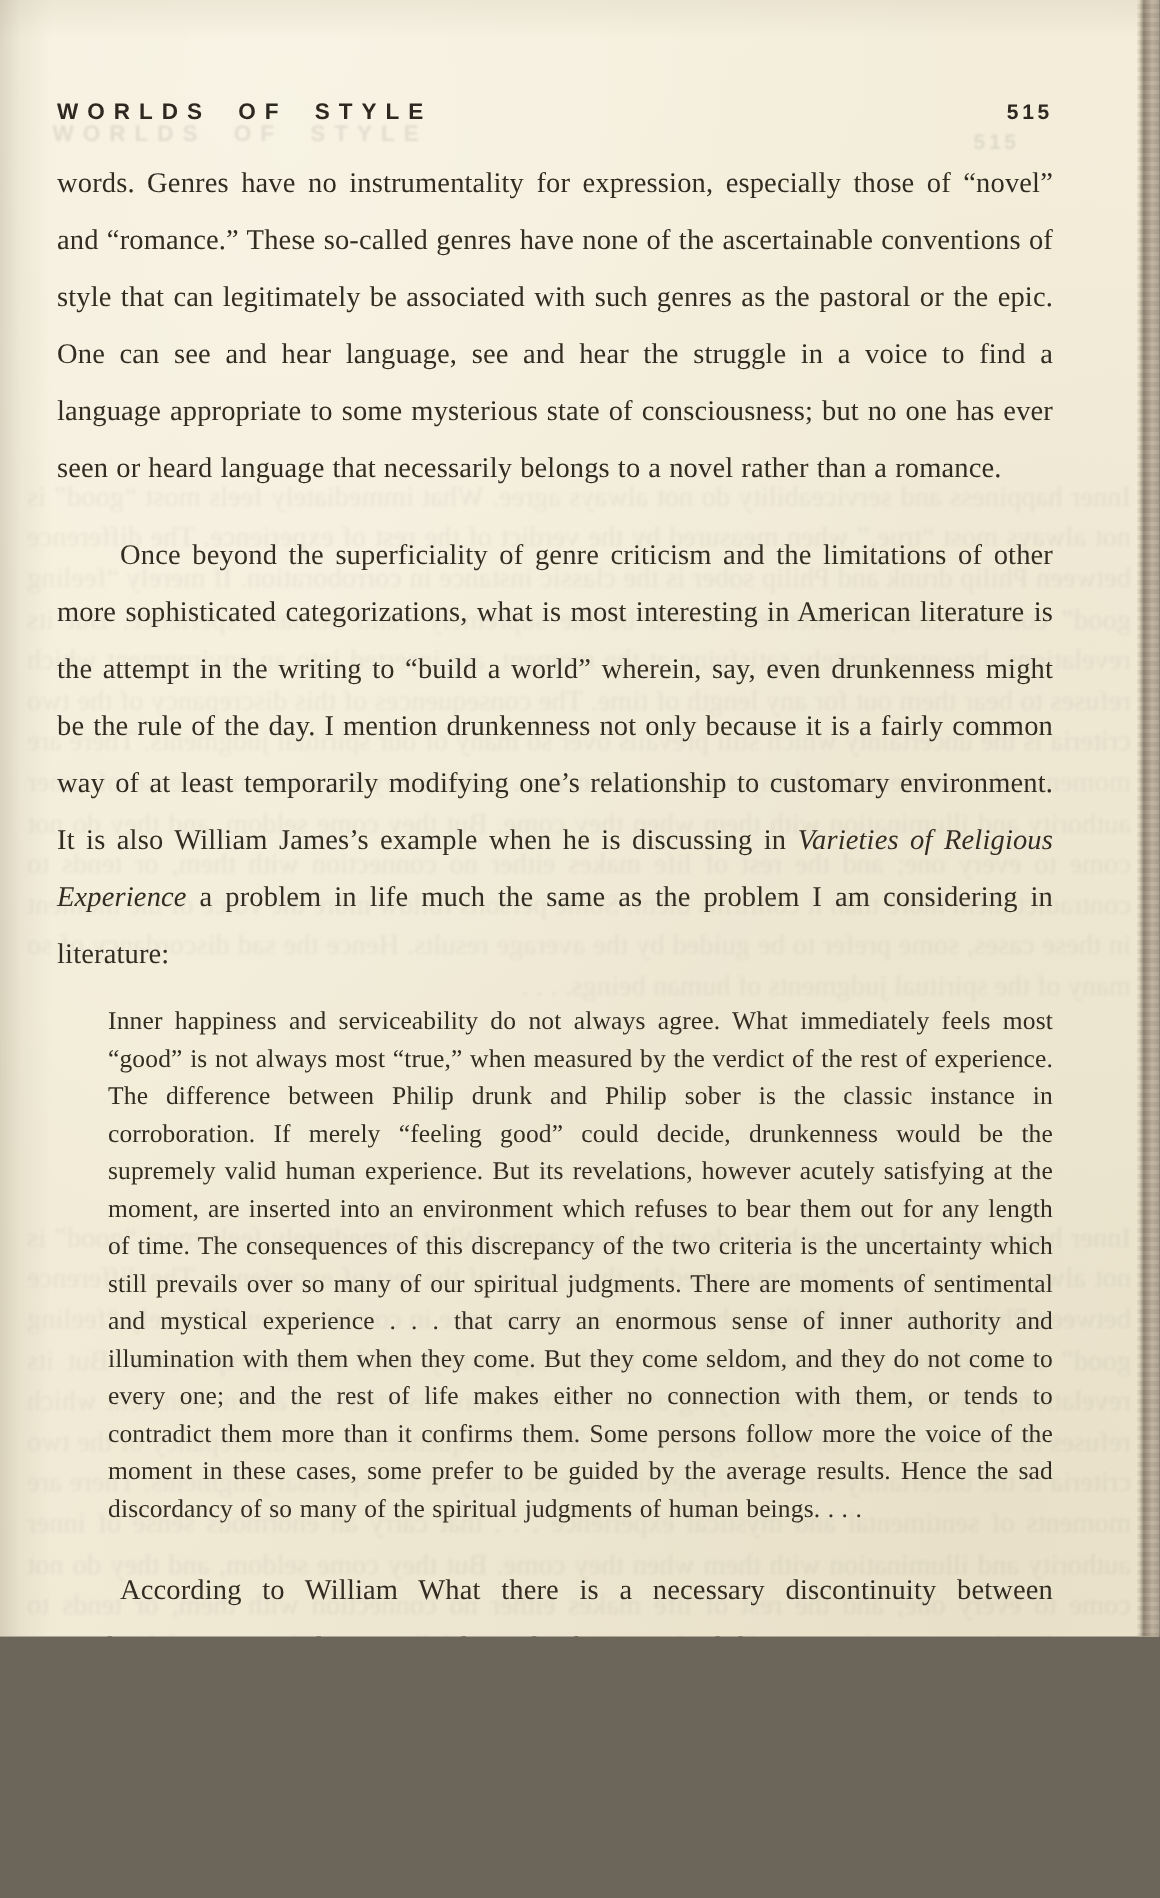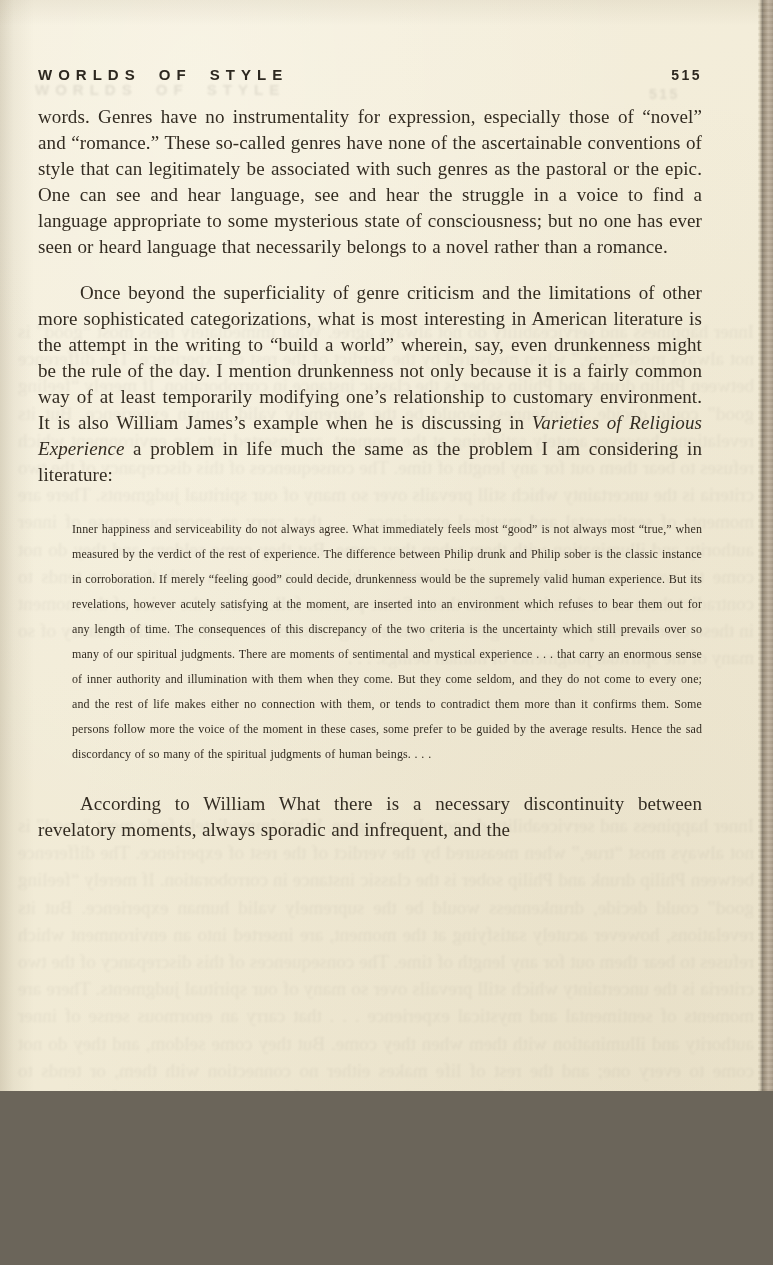--- a/index.html
+++ b/index.html
@@ -30,28 +30,28 @@
   .ghost {
     position: absolute; font-family: "Liberation Sans", sans-serif; font-weight: bold;
     color: #5a5348; opacity: 0.13; filter: blur(0.8px); pointer-events: none;
   }
   .ghost-title  { left: 35px; top: 81px; font-size: 15px; letter-spacing: 6px; word-spacing: 8px; }
   .ghost-number { left: 649px; top: 86px; font-size: 14px; letter-spacing: 2.5px; }
 
   
   .page-body { position: absolute; left: 38px; top: 104px; width: 664px; }
   .body-par {
-    margin: 0; font-size: 19px; line-height: 26px;
+    margin: 0; font-size: 19px; line-height: 38px;
     text-align: justify; letter-spacing: 0.1px; word-spacing: 0.5px;
   }
   .par-gap   { margin-top: 20px; }
   .indent    { text-indent: 42px; }
   .block-quote {
-    margin: 29px 0 24px 34px; width: 630px;
-    font-size: 12px; line-height: 25px; text-align: justify;
+    margin: 12px 0 24px 34px; width: 630px;
+    font-size: 17px; line-height: 25px; text-align: justify;
     letter-spacing: 0.1px; word-spacing: 0.6px;
   }
   .book-title-italic { font-style: italic; }
 
   
   .bleed {
     position: absolute; left: 18px; width: 736px;
     font-size: 19px; line-height: 27.2px; text-align: justify;
     color: #45403a; opacity: 0.065; filter: blur(1.1px);
     transform: scaleX(-1); pointer-events: none;

